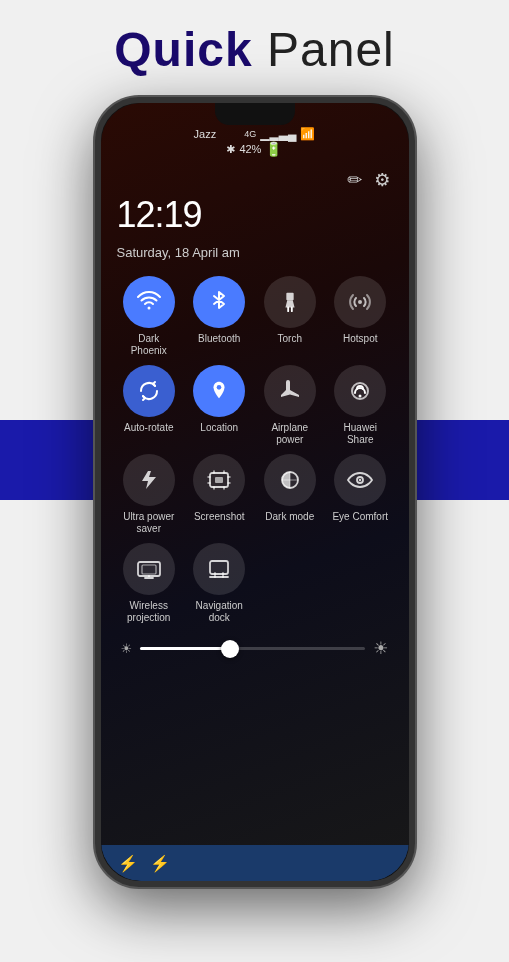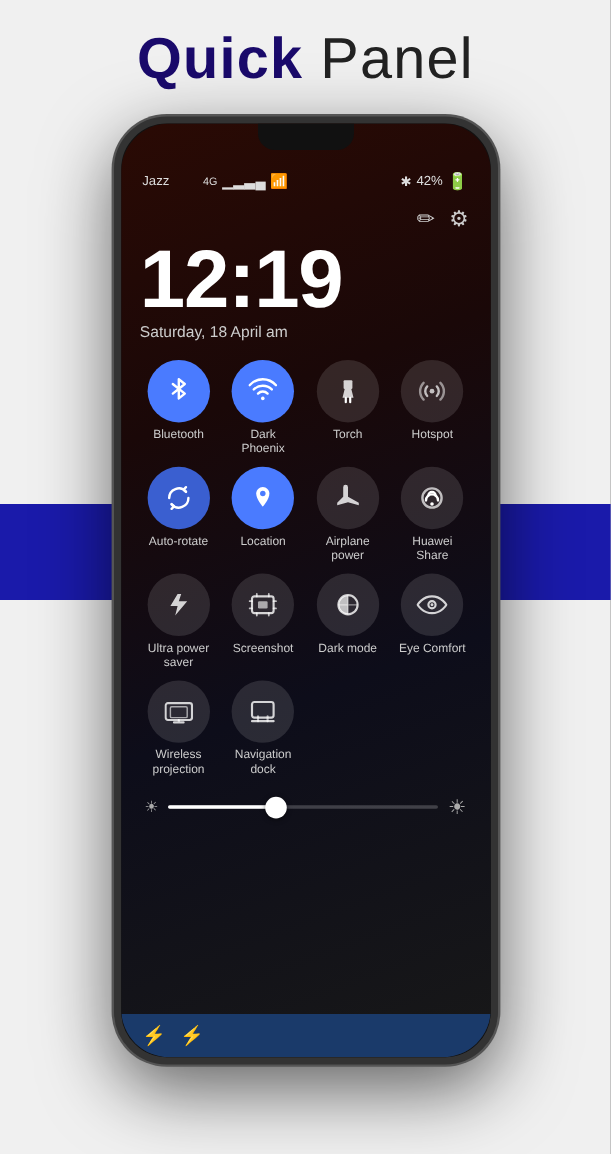--- a/index.html
+++ b/index.html
@@ -134,25 +134,25 @@
       padding-right: 2px;
     }
     .top-icon {
       color: #ccc;
       font-size: 18px;
       cursor: pointer;
     }
 
     
     .clock-time {
-      font-size: 68px;
-      font-weight: 700;
+      font-size: 36px;
+      font-weight: 400;
       color: #fff;
       line-height: 1;
-      margin-bottom: 2px;
+      margin-bottom: 12px;
       letter-spacing: -1px;
     }
     .clock-date {
       font-size: 13px;
       color: #ccc;
       margin-bottom: 16px;
     }
 
     
     .tiles-grid {
@@ -253,21 +253,21 @@
 <div class="title-area">
   <h1>
     <span>Quick</span><span class="panel"> Panel</span>
   </h1>
 </div>
 
 <div class="phone-frame">
   <div class="notch"></div>
   <div class="phone-screen">
 
-    <div class="status-bar" style="padding-top:40px;">
+    <div class="status-bar" style="padding-top:24px;flex-direction:column;">
       <div class="status-left">
         <span>Jazz</span>
         <span style="font-size:9px; vertical-align:super;margin-left:24px;">4G</span>
         <span style="font-size:12px;">▁▂▃▄</span>
         <span style="font-size:12px;">📶</span>
       </div>
       <div class="status-right">
         <span>✱</span>
         <span>42%</span>
         <span style="font-size:14px;">🔋</span>
@@ -281,37 +281,37 @@
         <span class="top-icon">⚙</span>
       </div>
 
       <div class="clock-time">12:19</div>
       <div class="clock-date">Saturday, 18 April  am</div>
 
       <div class="tiles-grid">
 
         <div class="tile">
           <div class="tile-icon active">
-            <svg width="22" height="24" viewBox="0 0 22 24" fill="none" xmlns="http://www.w3.org/2000/svg">
-              <path d="M6 6l10 8-5 4V2l5 4L6 14" stroke="white" stroke-width="2" stroke-linecap="round" stroke-linejoin="round" fill="none"></path>
-            </svg>
-          </div>
-          <span class="tile-label">Bluetooth</span>
-        </div>
-
-        <div class="tile">
-          <div class="tile-icon active">
             <svg width="24" height="24" viewBox="0 0 24 24" fill="none" xmlns="http://www.w3.org/2000/svg">
               <path d="M1 7c3-3.3 7.1-5 11-5s8 1.7 11 5" stroke="white" stroke-width="2" stroke-linecap="round" fill="none"></path>
               <path d="M4.5 10.5C6.5 8.6 9.1 7.5 12 7.5s5.5 1.1 7.5 3" stroke="white" stroke-width="2" stroke-linecap="round" fill="none"></path>
               <path d="M8 14c1.1-1.1 2.5-1.7 4-1.7s2.9.6 4 1.7" stroke="white" stroke-width="2" stroke-linecap="round" fill="none"></path>
               <circle cx="12" cy="18" r="1.5" fill="white"></circle>
             </svg>
           </div>
           <span class="tile-label">Dark Phoenix</span>
+        </div>
+
+        <div class="tile">
+          <div class="tile-icon active">
+            <svg width="22" height="24" viewBox="0 0 22 24" fill="none" xmlns="http://www.w3.org/2000/svg">
+              <path d="M6 6l10 8-5 4V2l5 4L6 14" stroke="white" stroke-width="2" stroke-linecap="round" stroke-linejoin="round" fill="none"></path>
+            </svg>
+          </div>
+          <span class="tile-label">Bluetooth</span>
         </div>
 
         <div class="tile">
           <div class="tile-icon inactive">
             <svg width="22" height="24" viewBox="0 0 24 24" fill="none" xmlns="http://www.w3.org/2000/svg">
               <rect x="8" y="2" width="8" height="8" rx="1" fill="white" opacity="0.8"></rect>
               <path d="M9 10l-2 8h10l-2-8H9z" fill="white" opacity="0.8"></path>
               <path d="M10 18v4" stroke="white" stroke-width="2" stroke-linecap="round"></path>
               <path d="M14 18v4" stroke="white" stroke-width="2" stroke-linecap="round"></path>
             </svg>

